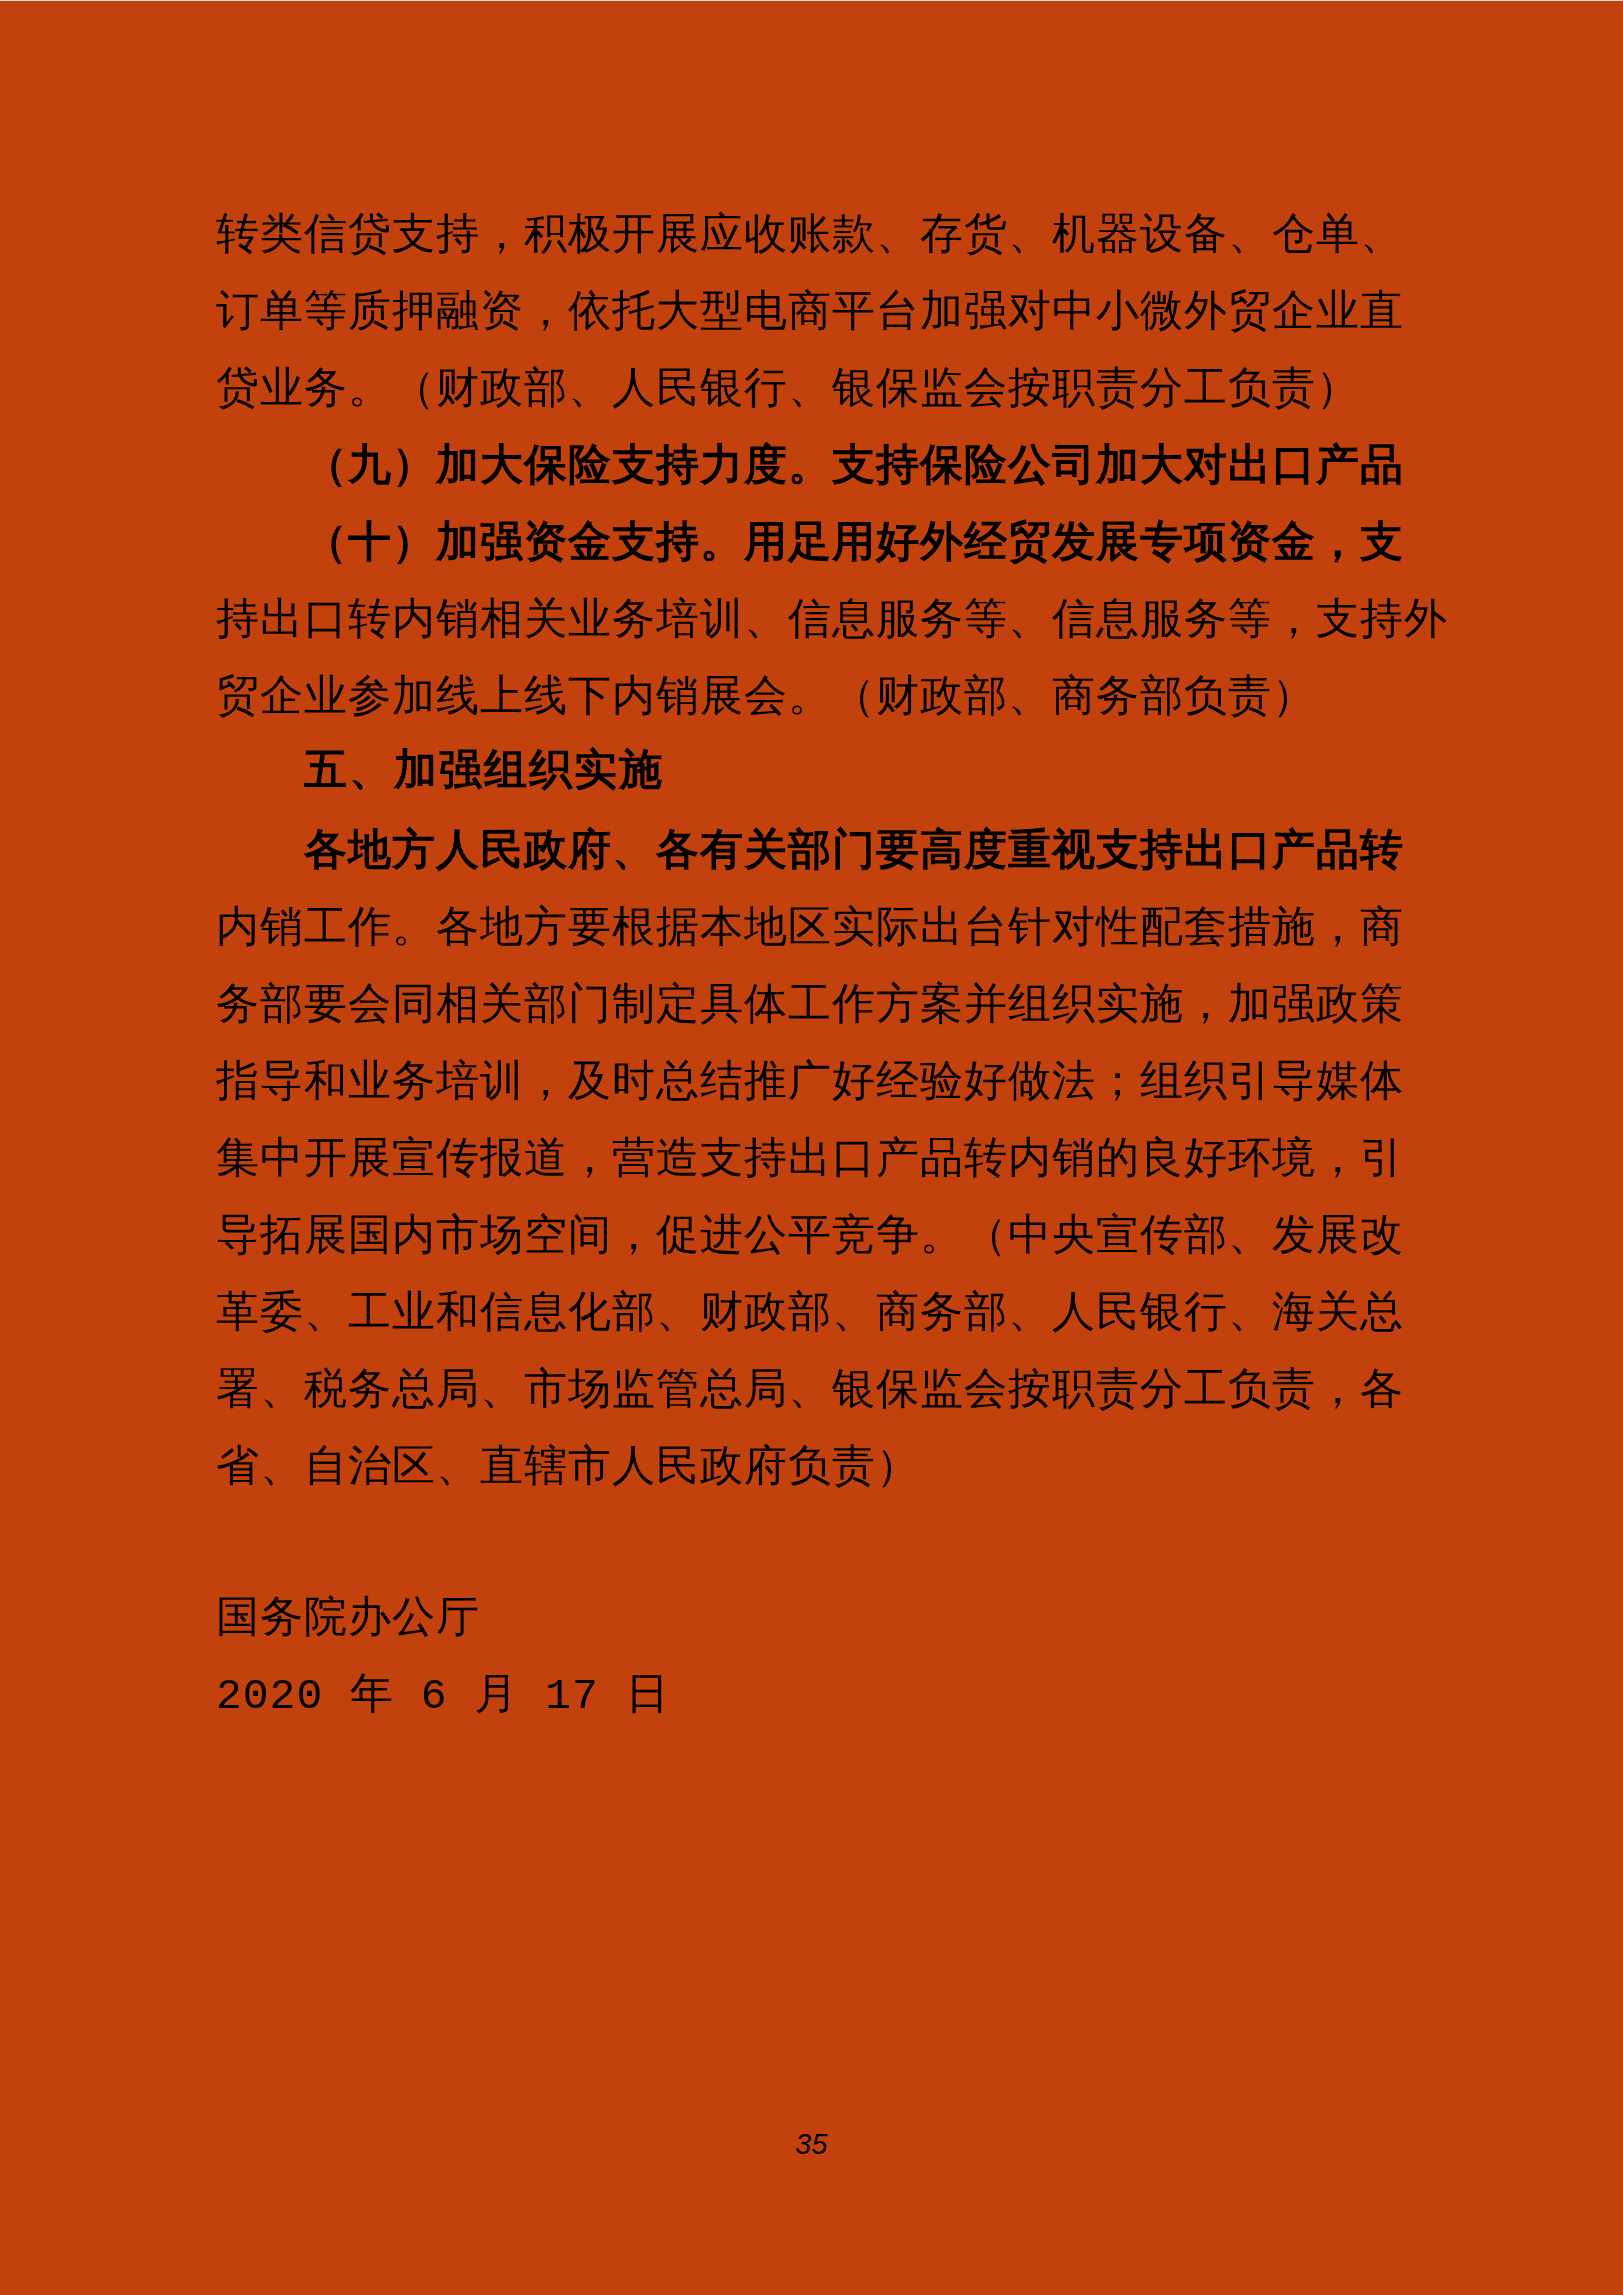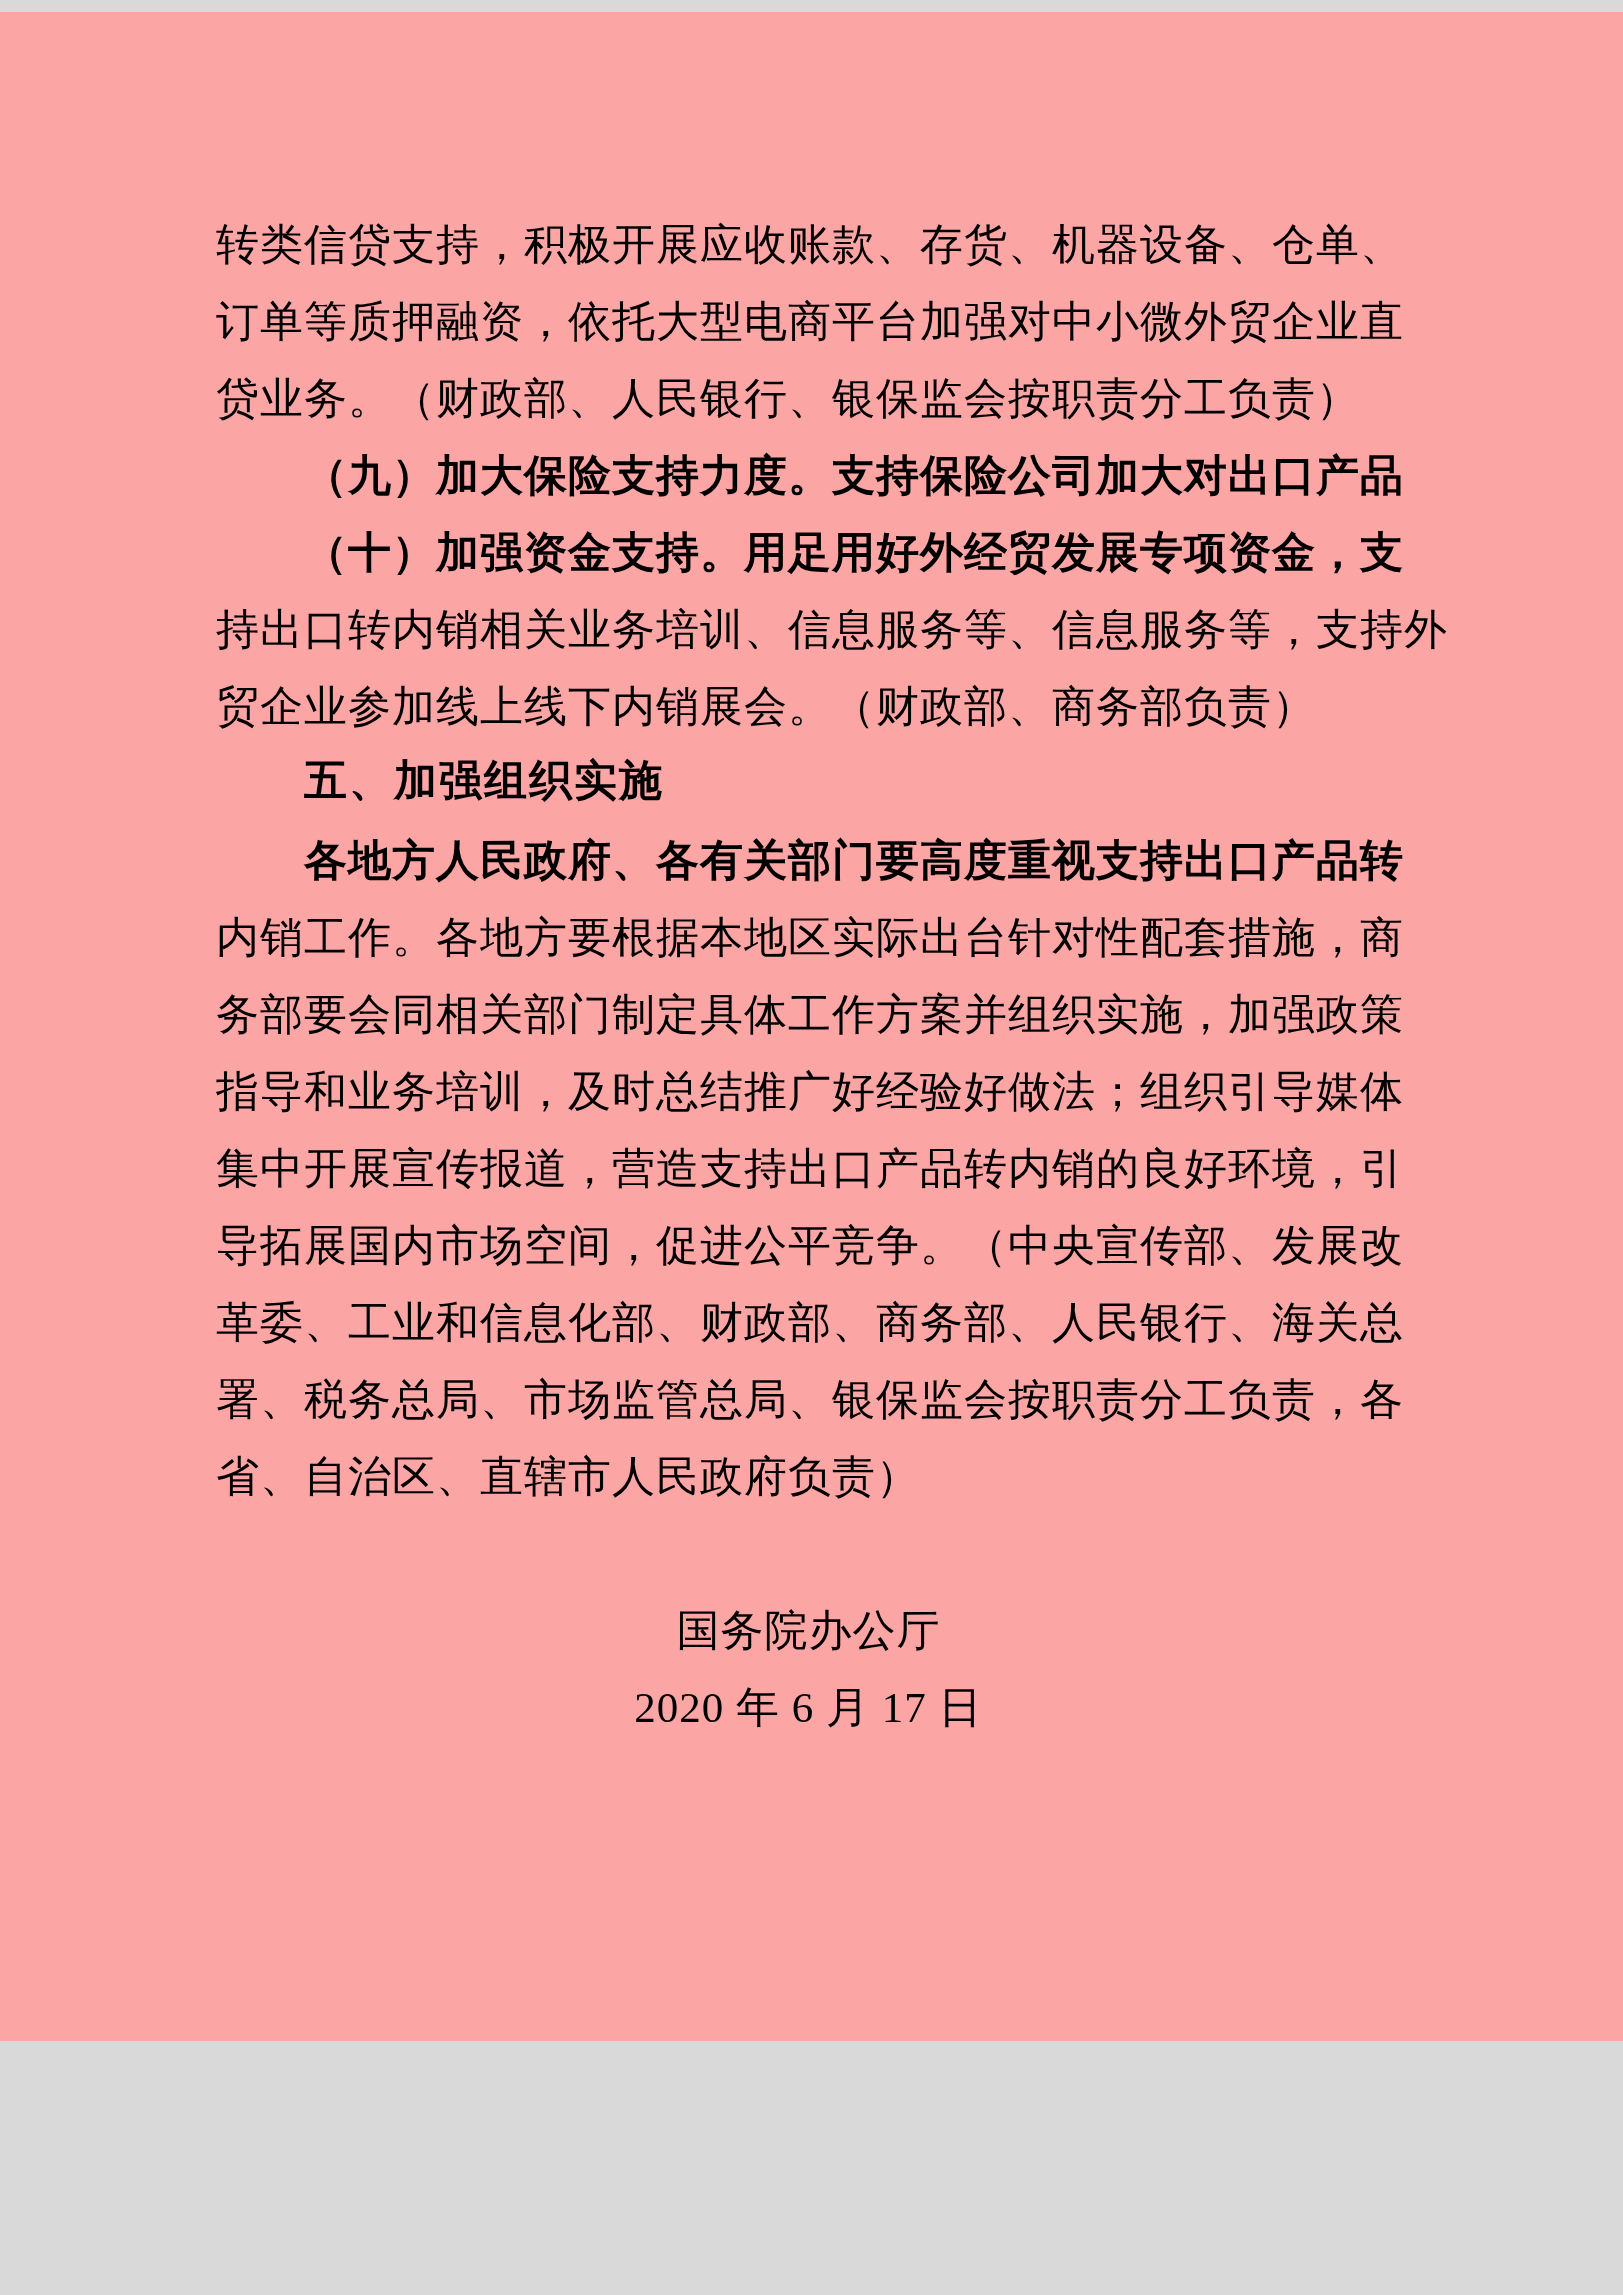--- a/index.html
+++ b/index.html
@@ -3,23 +3,23 @@
 <meta charset="utf-8">
 <style>
   html, body {
     margin: 0;
     padding: 0;
     background: #d9d9d9;
   }
   .page {
     position: relative;
     width: 1623px;
-    height: 2029px;
-    margin: 12px auto;
-    background: #fca5a5;
+    height: 2295px;
+    margin: 1px auto;
+    background: #c2410c;
     color: #000000;
     font-family: "Liberation Serif", serif;
     overflow: hidden;
   }
   .doc-body {
     position: absolute;
     left: 216px;
     top: 194px;
     width: 1194px;
   }
@@ -34,22 +34,23 @@
   .line.indent {
     padding-left: 88px;
     font-weight: bold;
   }
   .line.bold {
     font-weight: bold;
     letter-spacing: 2px;
     font-family: Liberation Mono, monospace;
   }
   .line.right {
-    text-align: center;
+    text-align: left;
     padding-right: 9.2px;
+    font-family: Liberation Mono, monospace;
   }
   .line.blank {
     
   }
   .page-number {
     position: absolute;
     top: 2127px;
     left: 0;
     width: 100%;
     text-align: center;

